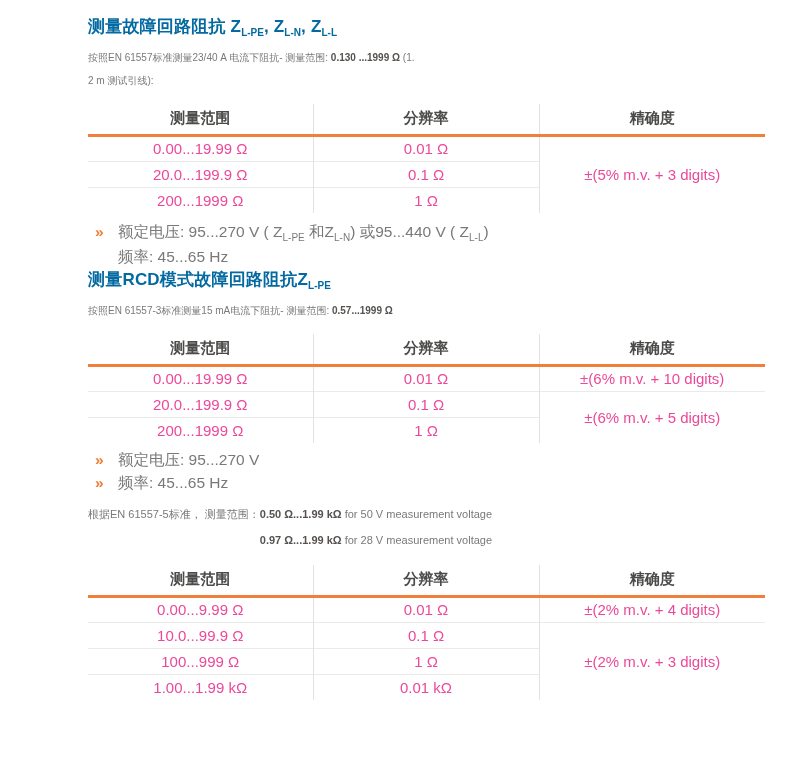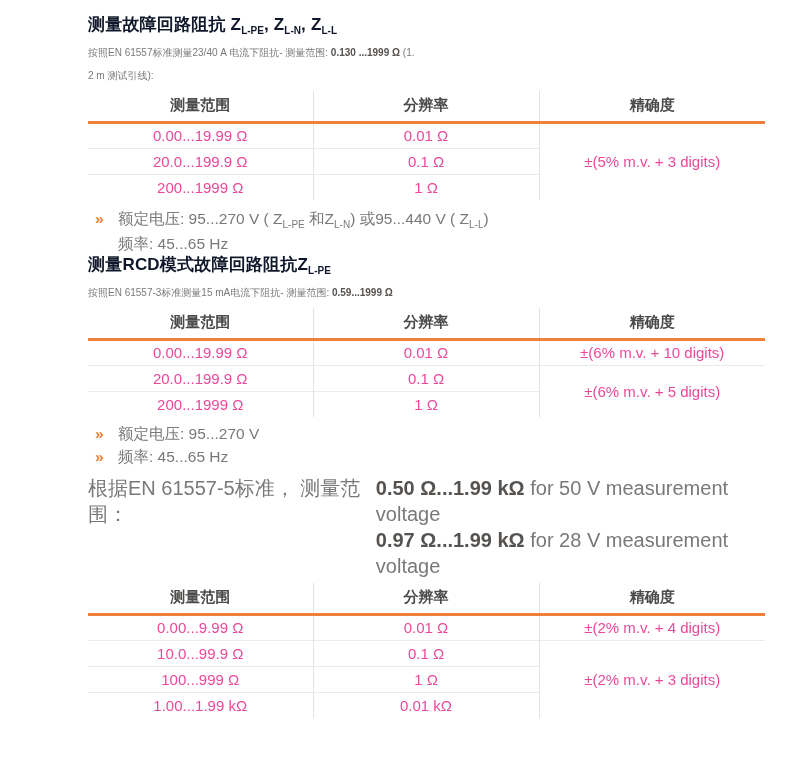--- a/index.html
+++ b/index.html
@@ -5,33 +5,33 @@
   * { box-sizing: border-box; }
   html,body { margin:0; padding:0; }
   body {
     width:798px; height:765px; overflow:hidden; background:#ffffff;
     font-family:"Liberation Sans","DejaVu Sans",sans-serif;
     color:#757473;
   }
   .page { padding:15px 33px 0 88px; }
 
   h2.sec-title {
-    margin:0; font-size:17px; line-height:19px; font-weight:bold; color:#0f172a;
+    margin:0; font-size:17px; line-height:24px; font-weight:bold; color:#0369a1;
     letter-spacing:0.2px;
   }
   .sub {
     font-size:10px; font-weight:bold; position:relative; top:4px; letter-spacing:0;
   }
   p.body {
     margin:5px 0 0 0; font-size:10px; line-height:23px; color:#7A7978;
   }
   .bv { font-weight:bold; color:#55524F; }
 
   table.spec {
-    width:677px; border-collapse:collapse; table-layout:fixed; margin-top:4px;
+    width:677px; border-collapse:collapse; table-layout:fixed; margin-top:12px;
   }
   table.spec col.w1 { width:225px; }
   table.spec col.w2 { width:226px; }
   table.spec col.w3 { width:226px; }
   table.spec th {
     height:31px; font-size:15px; font-weight:bold; color:#4B4B4A;
     text-align:center; padding:0 4px; border-bottom:3px solid #EF7F3A;
   }
   table.spec td {
     height:26px; font-size:15px; color:#ec4899; text-align:center; padding:0 4px;
@@ -44,21 +44,21 @@
   .bullet .marker { flex:none; width:30px; padding-left:7px; color:#EE7E37; font-weight:bold; }
   .bullet .btxt { flex:1; }
   .bsub { font-size:10px; position:relative; top:4px; }
 
   .mt-sec2 { margin-top:36px; }
   .mt-sec3 { margin-top:26px; }
   .t2 { margin-top:11px; }
   .b2 { margin-top:5px; }
   .t3 { margin-top:9px; }
 
-  .p3 { display:flex; margin-top:7px; font-size:20px; line-height:26px; color:#7A7978; }
+  .p3 { display:flex; margin-top:7px; font-size:11px; line-height:26px; color:#7A7978; }
   .p3 .vlines { }
 </style>
 </head>
 <body>
 
 <div class="page">
 
   <h2 class="sec-title"><span>测量故障回路阻抗 </span><span>Z</span><span class="sub">L-PE</span><span>, </span><span>Z</span><span class="sub">L-N</span><span>, </span><span>Z</span><span class="sub">L-L</span></h2>
 
   <p class="body"><span>按照EN 61557标准测量23/40 A 电流下阻抗- 测量范围: </span><span class="bv">0.130 ...1999 Ω</span><span> (1.</span><br><span>2 m 测试引线):</span></p>
@@ -98,21 +98,21 @@
       <span class="marker">»</span>
       <div class="btxt">
         <div><span>额定电压: 95...270 V ( Z</span><span class="bsub">L-PE</span><span> 和Z</span><span class="bsub">L-N</span><span>) 或95...440 V ( Z</span><span class="bsub">L-L</span><span>)</span></div>
         <div>频率: 45...65 Hz</div>
       </div>
     </div>
   </div>
 
   <h2 class="sec-title mt-sec2"><span>测量RCD模式故障回路阻抗</span><span>Z</span><span class="sub">L-PE</span></h2>
 
-  <p class="body"><span>按照EN 61557-3标准测量15 mA电流下阻抗- 测量范围: </span><span class="bv">0.59...1999 Ω</span></p>
+  <p class="body"><span>按照EN 61557-3标准测量15 mA电流下阻抗- 测量范围: </span><span class="bv">0.57...1999 Ω</span></p>
 
   <table class="spec t2">
     <colgroup>
         <col class="w1">
         <col class="w2">
         <col class="w3">
       </colgroup>
     <thead>
       <tr>
         <th>测量范围</th>

